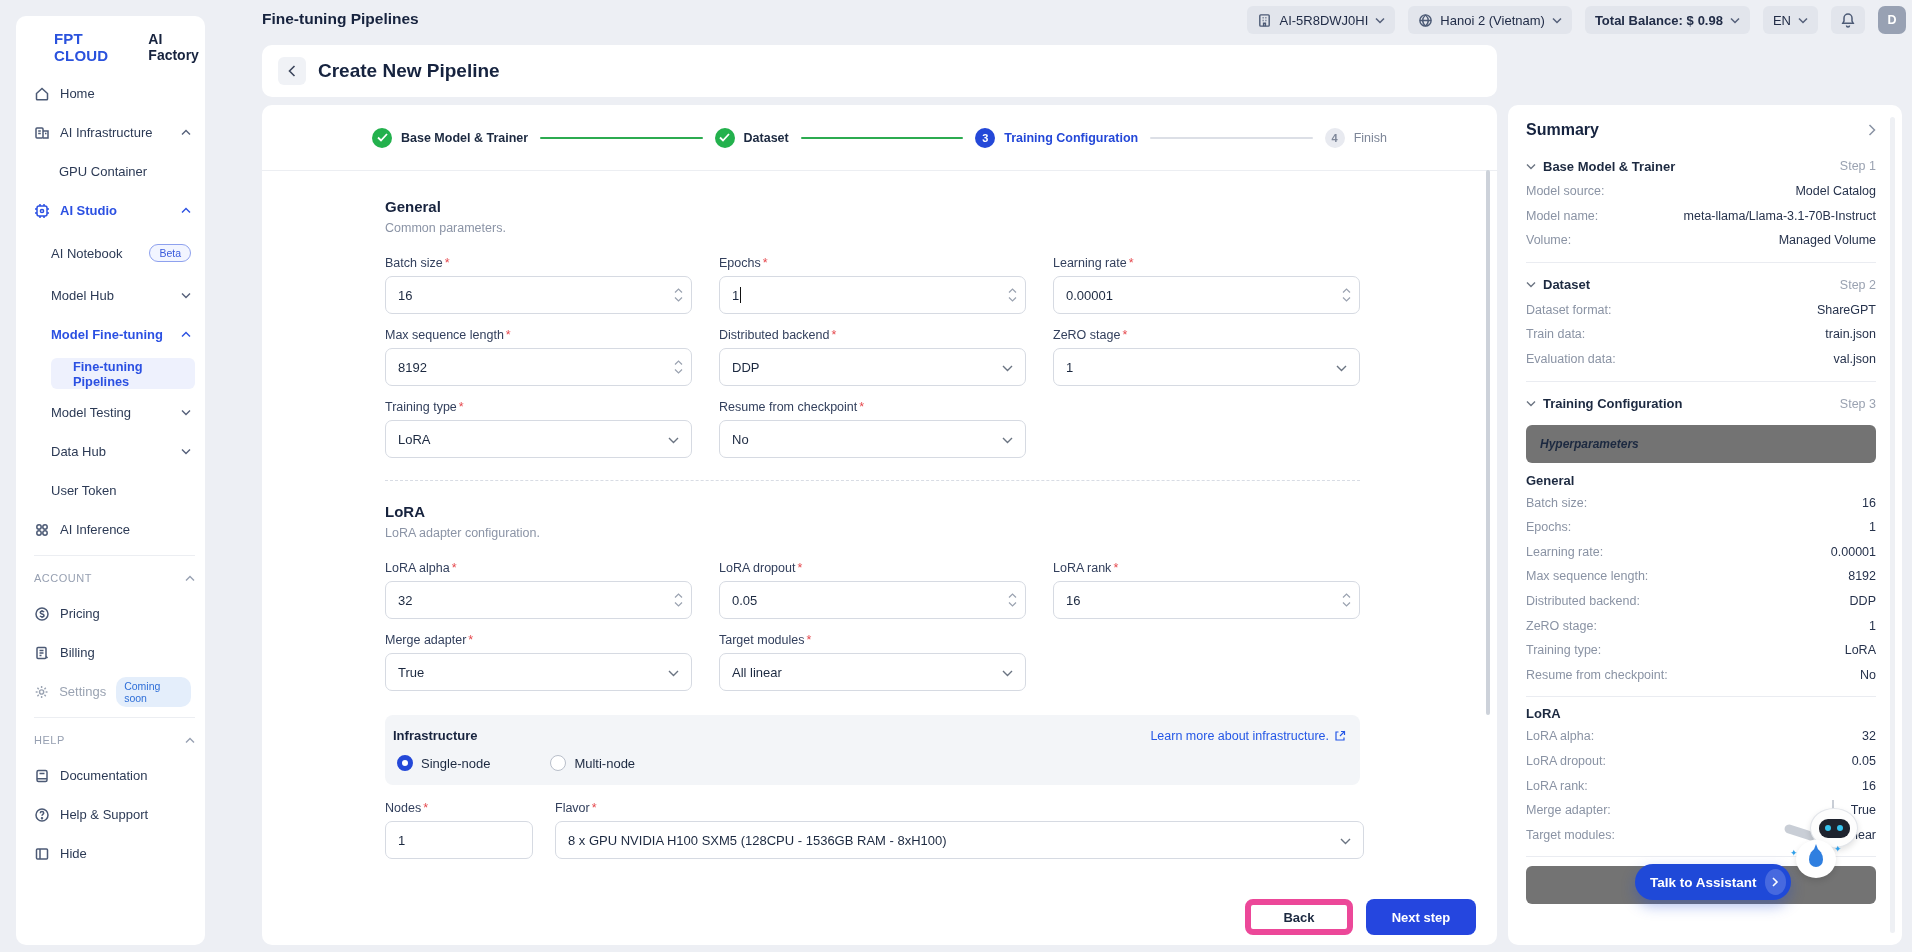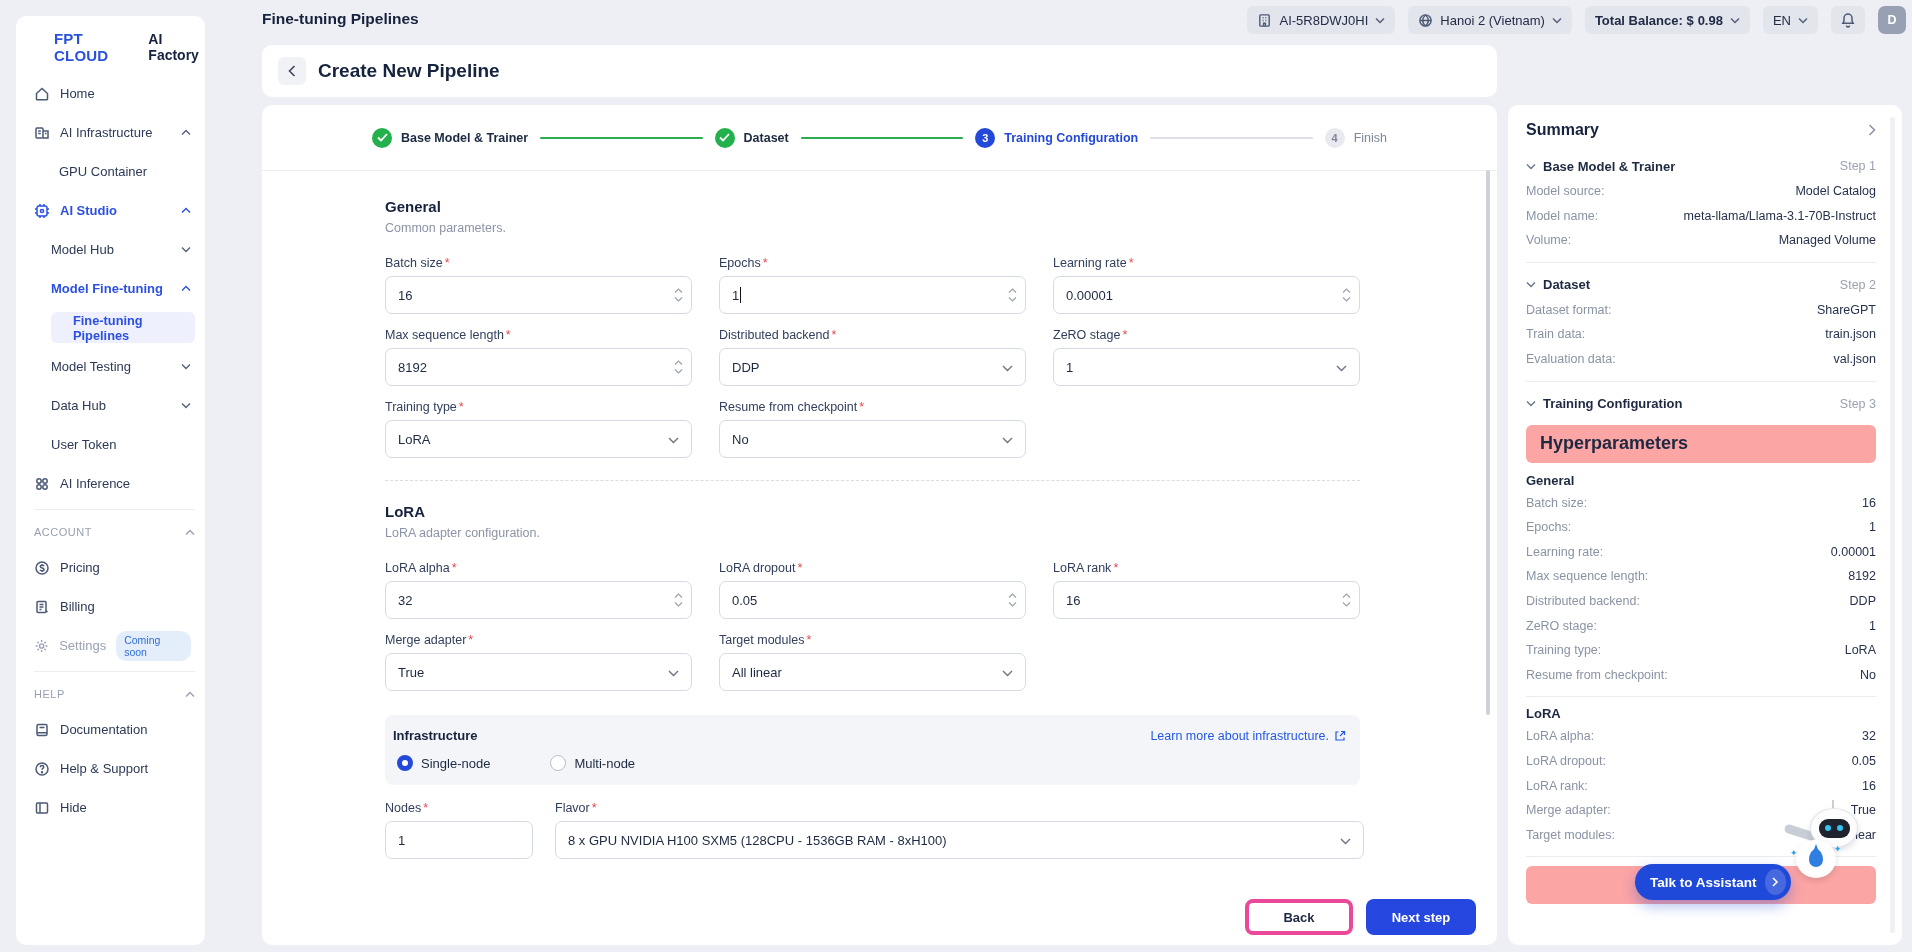--- a/index.html
+++ b/index.html
@@ -83,35 +83,35 @@
   .learn { margin-left:auto; font-size:12.5px; color:#2457e6; display:flex; align-items:center; gap:5px; cursor:pointer; }
   .radios { display:flex; gap:60px; padding-left:4px; }
   .radio { display:flex; align-items:center; gap:8px; font-size:13px; color:#1c2940; cursor:pointer; }
   .rdot { width:16px; height:16px; border-radius:50%; }
   .rdot.on { border:5px solid #2448d8; background:#fff; }
   .rdot.off { border:1.5px solid #b9bfca; background:#fff; }
   .nodes-row { display:grid; grid-template-columns:148px 809px; column-gap:22px; margin-top:16px; }
   .scrollthumb { position:absolute; right:7px; top:65px; width:4px; height:545px; background:#cdd2da; border-radius:2px; cursor:pointer; }
   .footer-btns { position:absolute; right:21px; bottom:10px; display:flex; gap:13px; }
   .btn { height:36px; border-radius:8px; font-size:13px; font-weight:bold; display:flex; align-items:center; justify-content:center; cursor:pointer; }
-  .btn.ghost { background:#fff; border:4px solid #ec4899; color:#1c2940; width:108px; }
+  .btn.ghost { background:#fff; border:6px solid #ec4899; color:#1c2940; width:108px; }
   .btn.primary { background:#2546df; color:#fff; width:110px; border:none; }
 
   
   .sum-title-row { display:flex; align-items:center; margin-bottom:14px; }
   .sum-title { font-size:16px; font-weight:bold; color:#16233f; }
   .sum-title-row .chev { margin-left:auto; cursor:pointer; }
   .shead { display:flex; align-items:center; gap:7px; height:26px; margin-top:2px; }
   .shead .t { font-size:13px; font-weight:bold; color:#1c2940; }
   .shead .step { margin-left:auto; font-size:12.5px; color:#9aa2b1; }
   .srow { display:flex; justify-content:space-between; font-size:12.5px; line-height:24.6px; }
   .sk { color:#8a93a4; }
   .sv { color:#26324c; }
   .sdiv { height:1px; background:#eaecf1; margin:9px 0 9px 0; }
-  .graybar { background:#fca5a5; border-radius:6px; height:38px; display:flex; align-items:center; padding:0 14px; font-size:18px; font-weight:bold; color:#1c2940; margin:8px 0 10px 0; }
+  .graybar { background:#737373; border-radius:6px; height:38px; display:flex; align-items:center; padding:0 14px; font-size:12px; font-weight:bold; color:#1c2940; margin:8px 0 10px 0;font-style:italic; }
   .gtitle { font-size:13px; font-weight:bold; color:#1c2940; margin:5px 0 3px 0; }
   .sum-scroll { position:absolute; right:7px; top:12px; bottom:12px; width:5px; background:#eef0f4; border-radius:3px; }
 
   
   .assistant { position:absolute; left:1635px; top:864px; width:156px; height:36px; background:#1f49d8; border-radius:18px; display:flex; align-items:center; padding:0 5px 0 15px; gap:8px; cursor:pointer; box-shadow:0 6px 14px rgba(30,73,216,.35); }
   .assistant .tl { color:#fff; font-size:13.5px; font-weight:bold; white-space:nowrap; }
   .assistant .go { margin-left:auto; width:26px; height:26px; border-radius:50%; background:rgba(255,255,255,.18); display:flex; align-items:center; justify-content:center; }
   .robot { position:absolute; left:1782px; top:800px; width:90px; height:85px; }
   .r-head { position:absolute; left:28px; top:8px; width:48px; height:40px; background:#fdfdfd; border:1px solid #e2e5ea; border-radius:50%; box-shadow:0 3px 6px rgba(0,0,0,.12); }
   .r-face { position:absolute; left:8px; top:10px; width:31px; height:19px; background:#1e232e; border-radius:9px; }
@@ -212,20 +212,24 @@
       <svg class="ic" width="16" height="16" viewBox="0 0 16 16">
           <rect x="3" y="3" width="10" height="10" rx="2"></rect>
           <circle cx="8" cy="8" r="1.6"></circle>
           <path d="M6 1v2M10 1v2M6 13v2M10 13v2M1 6h2M1 10h2M13 6h2M13 10h2"></path>
         </svg>
       <span class="lbl">AI Studio</span>
       <svg class="chev" width="10" height="7" viewBox="0 0 10 7">
           <path d="M1 5.5l4-4 4 4" stroke="#2b50e2" stroke-width="1.4" fill="none"></path>
         </svg>
     </div>
+    <div class="it sub" style="height:46px;">
+      <span class="lbl">AI Notebook</span>
+      <span class="pill">Beta</span>
+    </div>
     <div class="it sub">
       <span class="lbl">Model Hub</span>
       <svg class="chev" width="10" height="7" viewBox="0 0 10 7">
           <path d="M1 1.5l4 4 4-4" stroke="#55607a" stroke-width="1.4" fill="none"></path>
         </svg>
     </div>
     <div class="it sub blue">
       <span class="lbl">Model Fine-tuning</span>
       <svg class="chev" width="10" height="7" viewBox="0 0 10 7">
           <path d="M1 5.5l4-4 4 4" stroke="#2b50e2" stroke-width="1.4" fill="none"></path>

